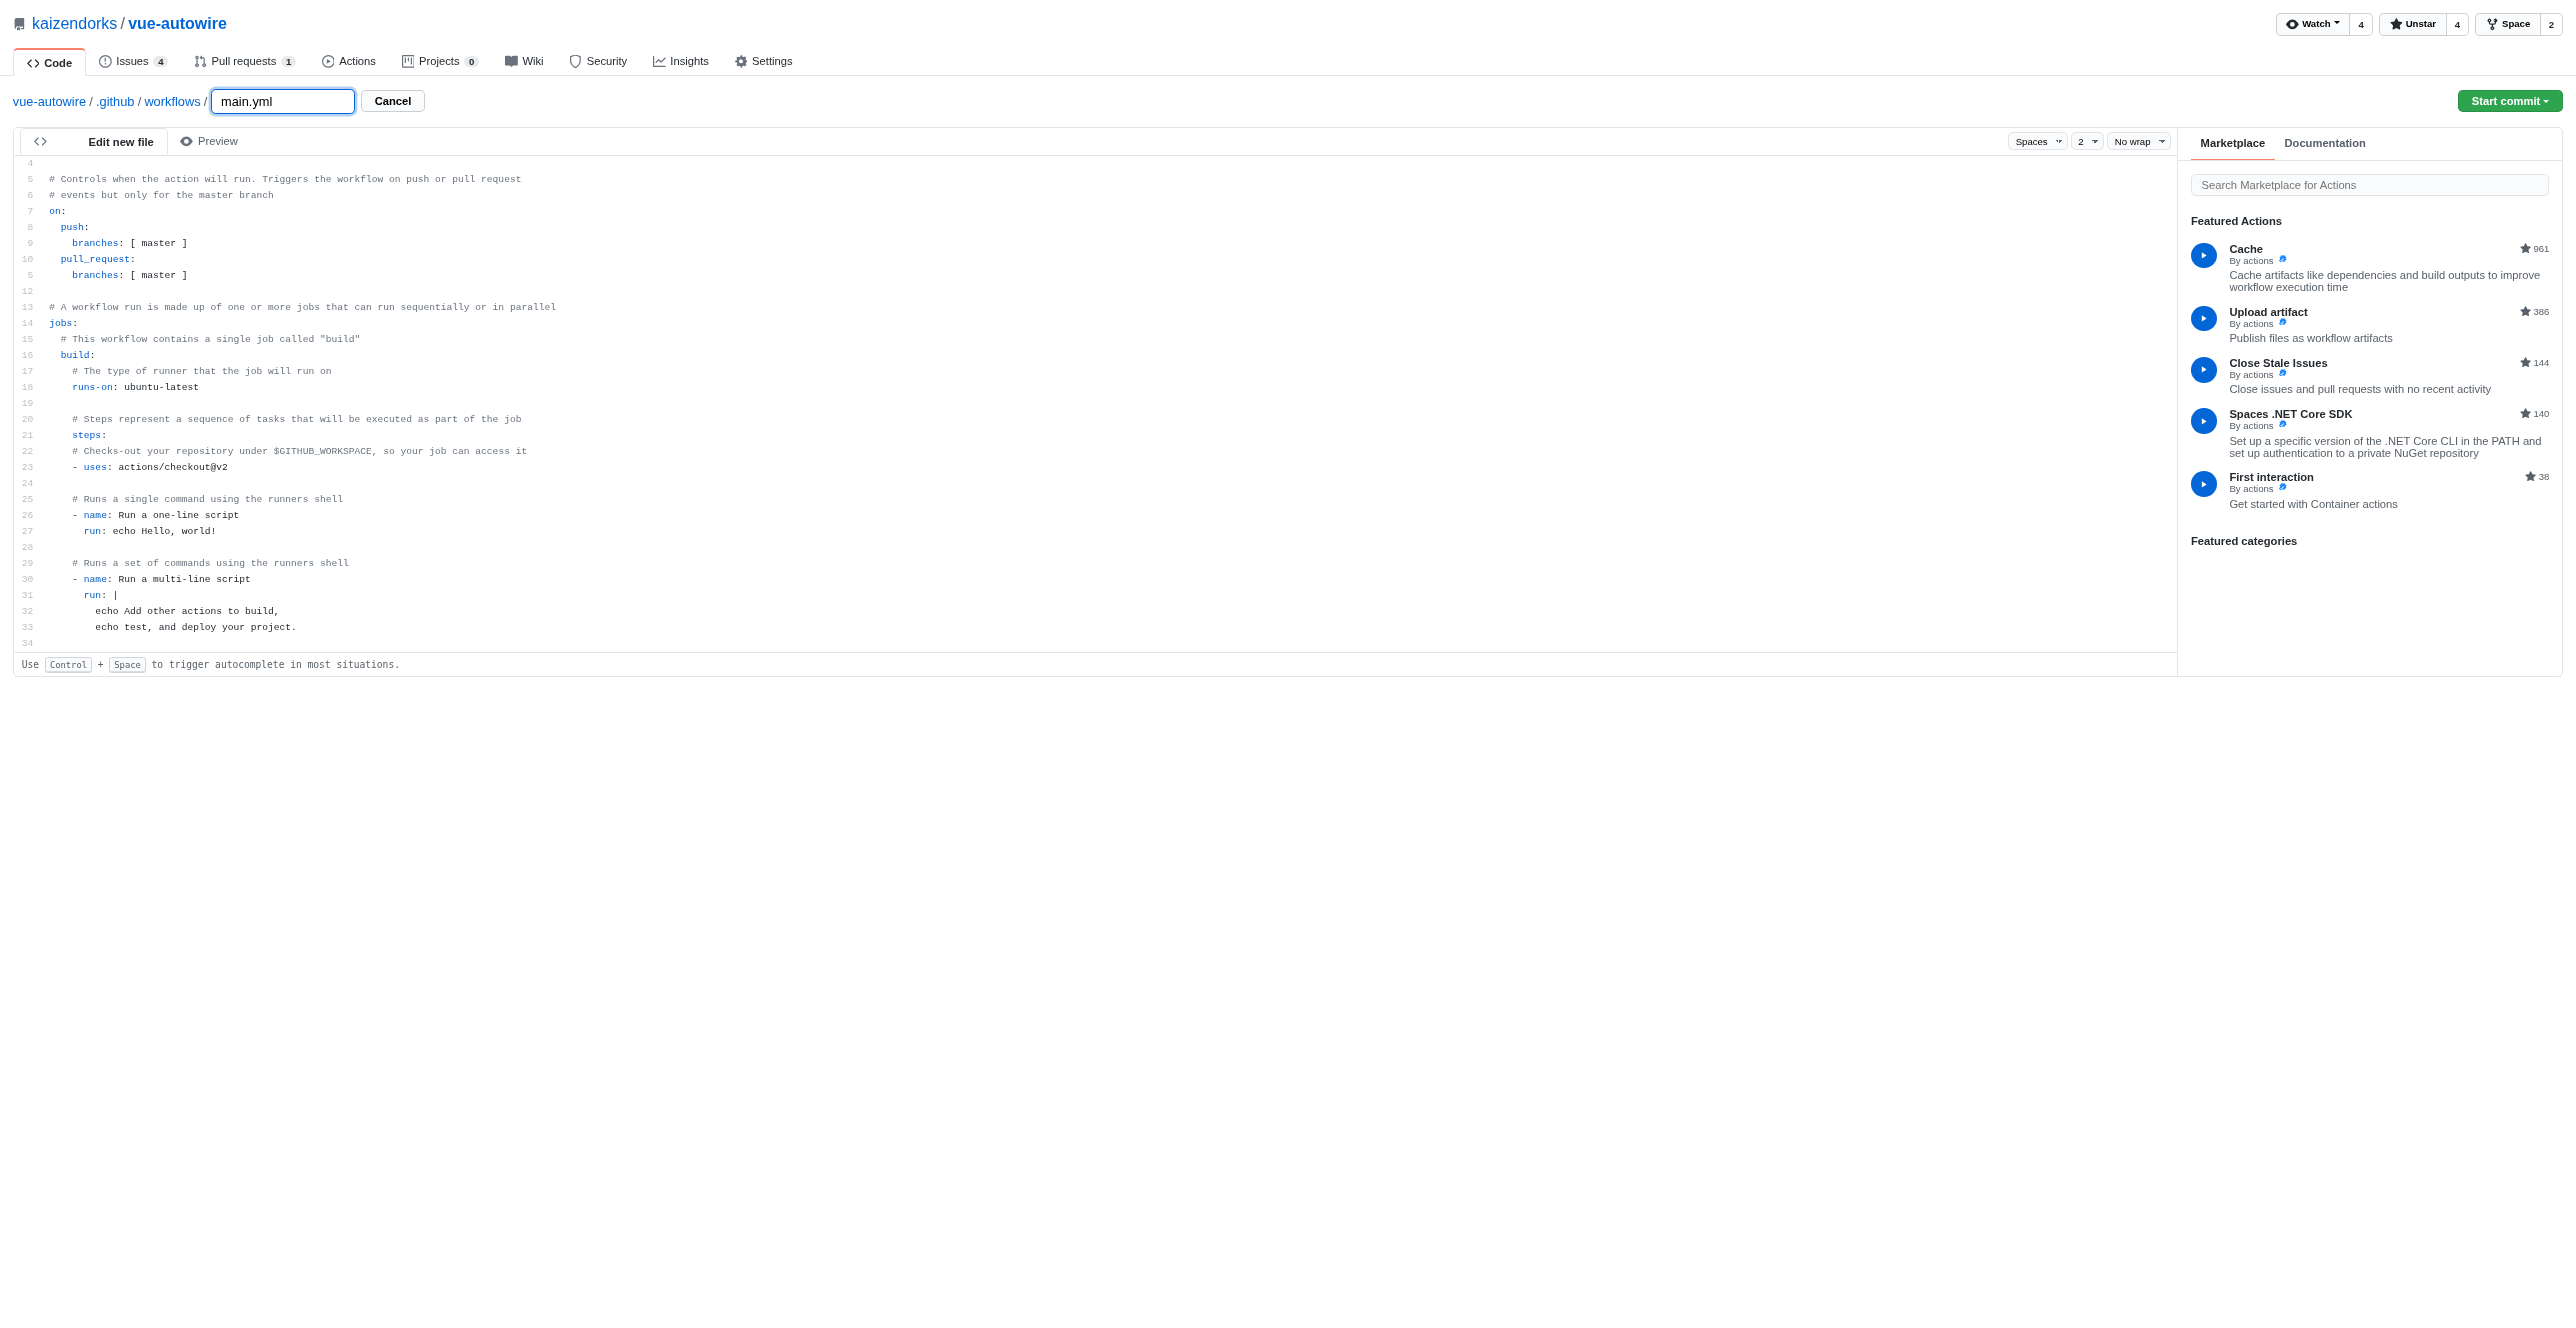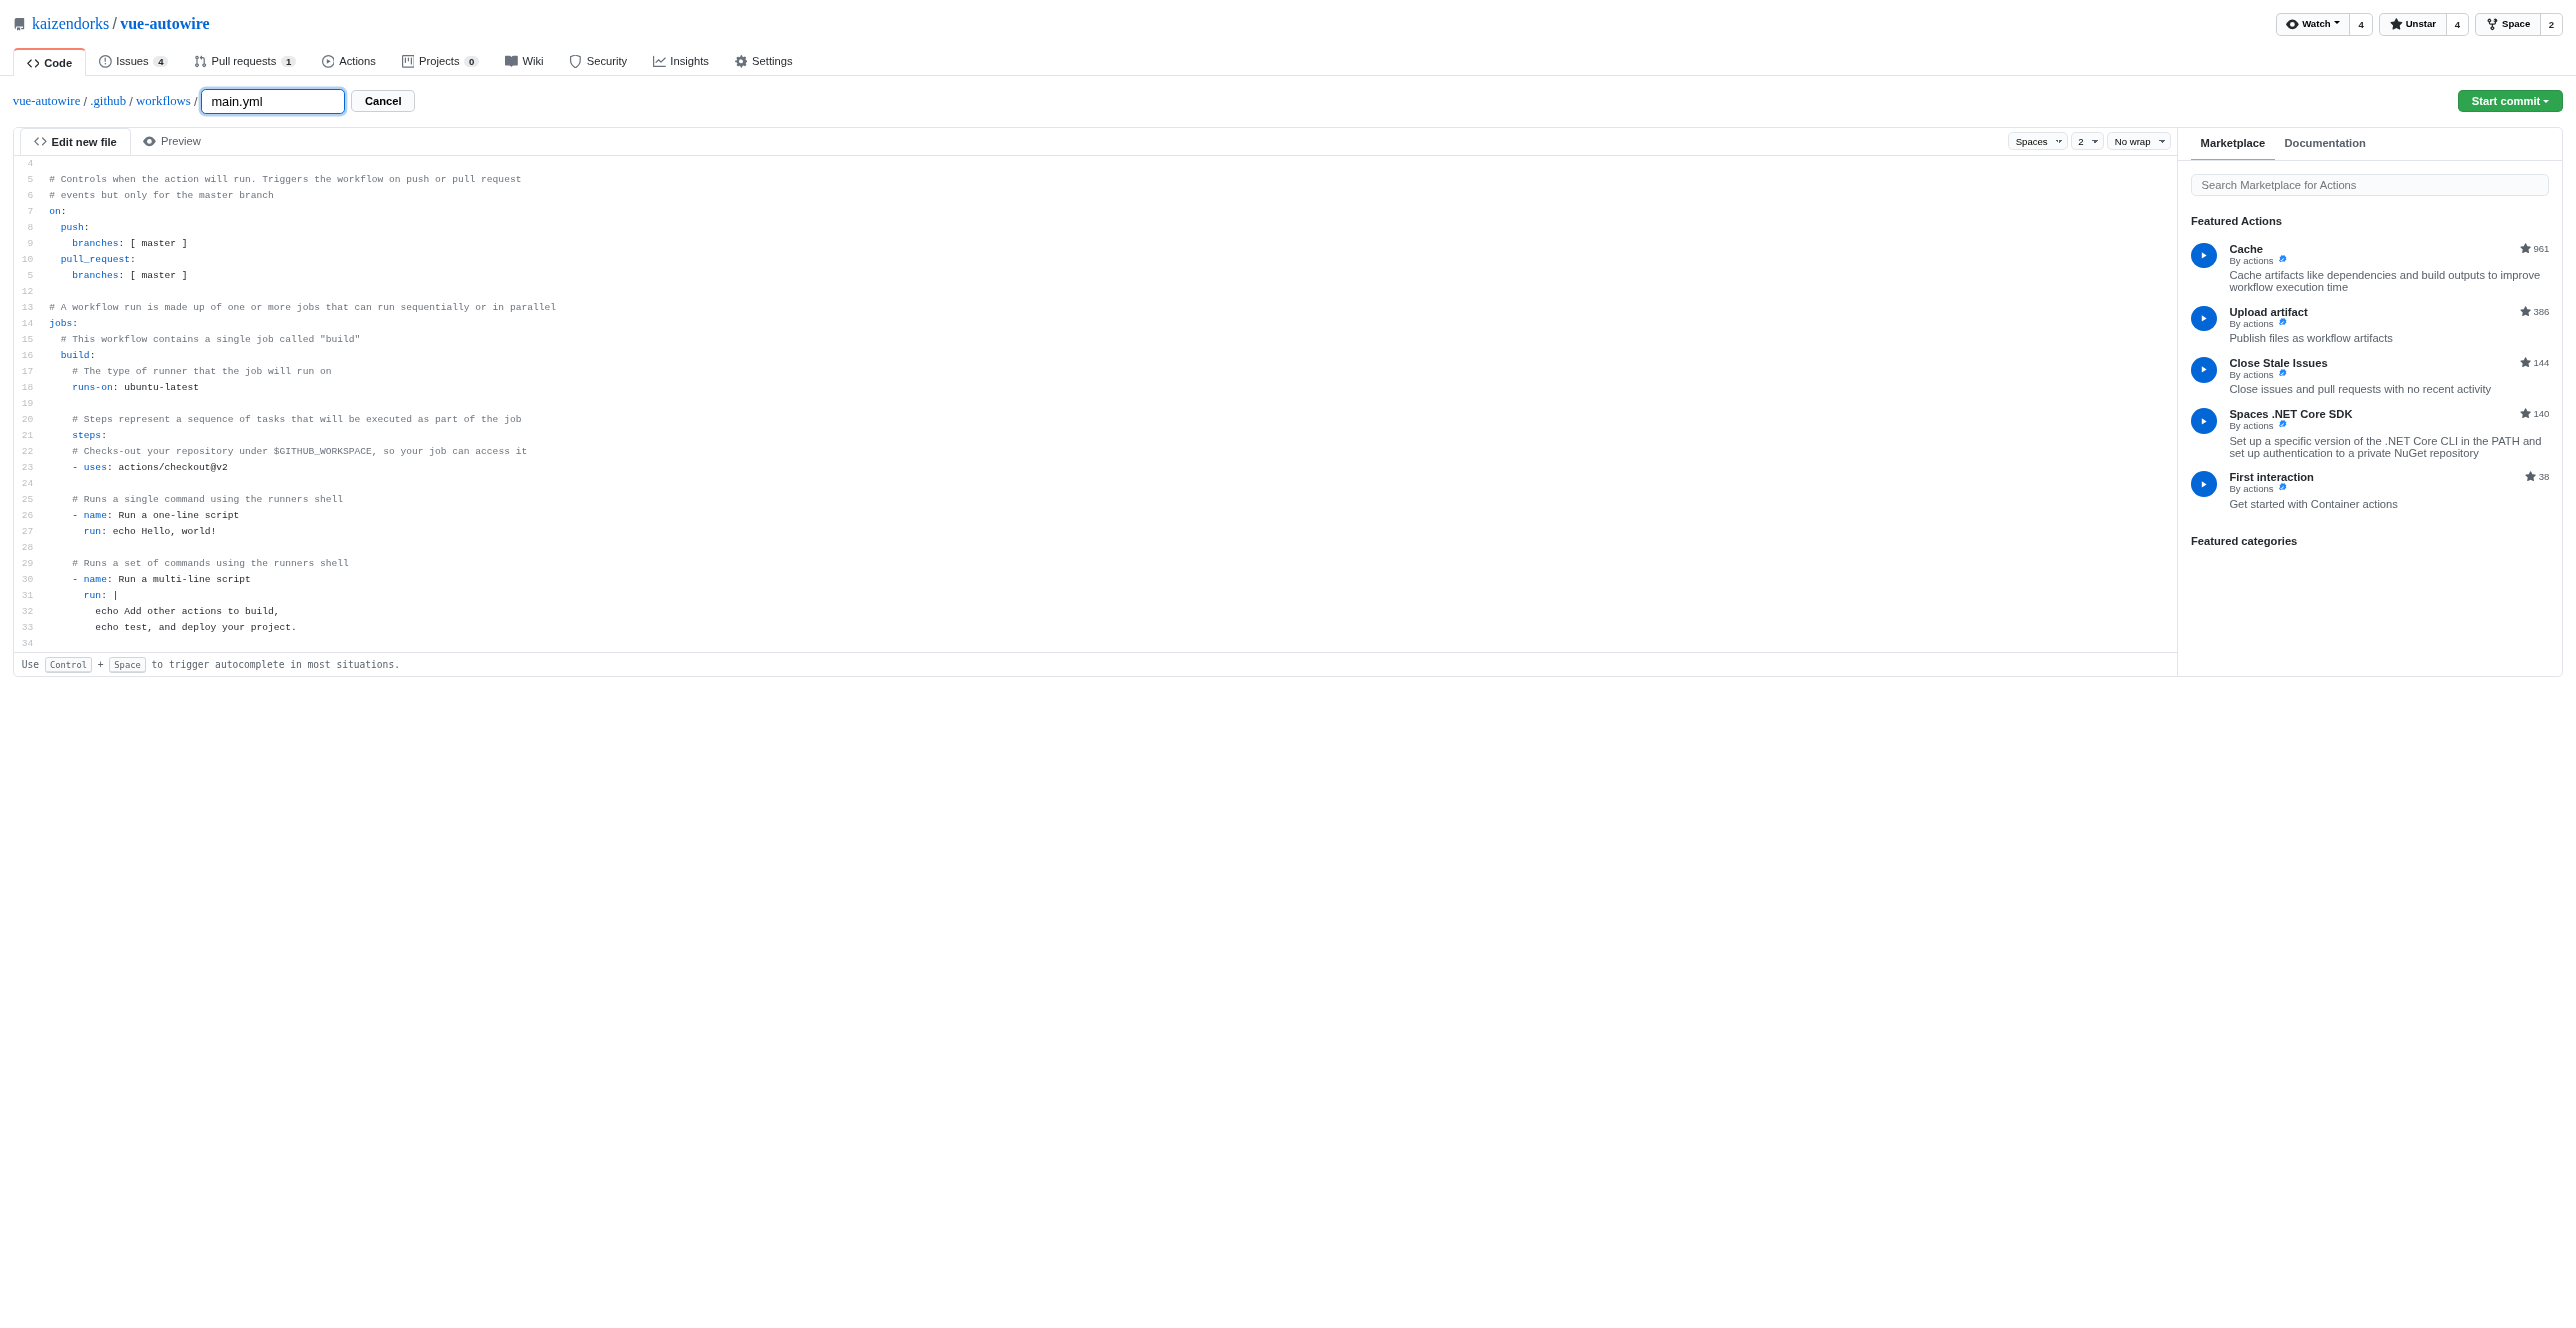--- a/index.html
+++ b/index.html
@@ -1,17 +1,17 @@
 <!DOCTYPE html>
 <html style="font-size:12.8px"><head>
 <meta charset="utf-8">
 <style>
 * { box-sizing: border-box; margin: 0; padding: 0; }
 body { font-family: -apple-system, BlinkMacSystemFont, "Segoe UI", Helvetica, Arial, sans-serif; font-size: 11.2px; color: #24292e; background: #fff; }
-a { color: #0366d6; text-decoration: none; font-family: Liberation Serif, serif; }
+a { color: #0366d6; text-decoration: none; }
 
 
 .repo-head { display: flex; justify-content: space-between; align-items: center; padding: 12.8px; }
 .repo-title { display: flex; align-items: center; font-size: 16px; font-weight: 400; }
 .repo-title svg { margin-right: 6.4px; fill: #6a737d; }
 .repo-title .sep { margin: 0 3.2px; color: #586069; }
 .repo-title .name { font-weight: 600; }
 .repo-actions { display: flex; gap: 6.4px; }
 .btn-group { display: flex; }
 .btn { display: inline-flex; align-items: center; padding: 2.4px 9.6px; font-size: 9.6px; font-weight: 600; line-height: 16px; border: 0.8px solid rgba(27,31,35,0.2); border-radius: 4.8px; background: #fafbfc; cursor: pointer; }
@@ -34,21 +34,21 @@
 .crumbs .sep { margin: 0 3.2px; color: #586069; }
 .crumbs input { padding: 4px 9.6px; font-size: 12.8px; border: 0.8px solid #0366d6; border-radius: 4.8px; outline: none; box-shadow: 0 0 0 2.4px rgba(3,102,214,0.3); width: 144px; }
 .btn-cancel { margin-left: 6.4px; padding: 4px 12.8px; font-size: 11.2px; font-weight: 600; border: 0.8px solid rgba(27,31,35,0.2); border-radius: 4.8px; background: #fafbfc; cursor: pointer; }
 .btn-primary { padding: 4px 12.8px; font-size: 11.2px; font-weight: 600; color: #fff; background: #2ea44f; border: 0.8px solid rgba(27,31,35,0.15); border-radius: 4.8px; cursor: pointer; }
 
 
 .editor-wrap { display: flex; margin: 0 12.8px 12.8px; border: 0.8px solid #e1e4e8; border-radius: 4.8px; overflow: hidden; }
 .editor-main { flex: 1; border-right: 0.8px solid #e1e4e8; display: flex; flex-direction: column; }
 .editor-tabs { display: flex; align-items: center; padding: 0 6.4px; background: #fff; border-bottom: 0.8px solid #e1e4e8; }
 .etab { padding: 6.4px 12.8px; font-size: 11.2px; display: flex; align-items: center; cursor: pointer; color: #586069; }
-.etab.selected { font-weight: 600; color: #24292e; border: 0.8px solid #e1e4e8; border-bottom-color: #fff; border-radius: 4.8px 4.8px 0 0; margin-bottom: -0.8px; }
+.etab.selected { font-weight: 600; color: #24292e; border: 0.8px solid #e1e4e8; border-bottom-color: #fff; border-radius: 4.8px 4.8px 0 0; margin-bottom: -0.8px; gap: 37px; }
 .etab svg { margin-right: 4.8px; fill: #6a737d; }
 .editor-tabs .spacer { flex: 1; }
 .select { padding: 2.4px 19px 2.4px 6.4px; font-size: 9.6px; border: 0.8px solid #e1e4e8; border-radius: 4.8px; background: #fafbfc; appearance: none; background-image: linear-gradient(45deg, transparent 50%, #586069 50%), linear-gradient(135deg, #586069 50%, transparent 50%); background-position: right 8px center, right 4.8px center; background-size: 3.2px 3.2px, 3.2px 3.2px; background-repeat: no-repeat; margin-left: 3.2px; }
 .code-area { display: flex; flex: 1; font-family: SFMono-Regular, Consolas, "Liberation Mono", Menlo, monospace; font-size: 9.6px; line-height: 16px; overflow: auto; }
 .gutter { padding: 0 8px; text-align: right; color: rgba(27,31,35,0.3); user-select: none; background: #fff; }
 .codelines { padding: 0 8px; white-space: pre; flex: 1; }
 .tk-comment { color: #6a737d; }
 .tk-key { color: #005cc5; }
 .tk-str { color: #24292e; }
 .editor-footer { padding: 6.4px 8px; font-size: 9.6px; color: #586069; border-top: 0.8px solid #e1e4e8; font-family: SFMono-Regular, Consolas, monospace; }

